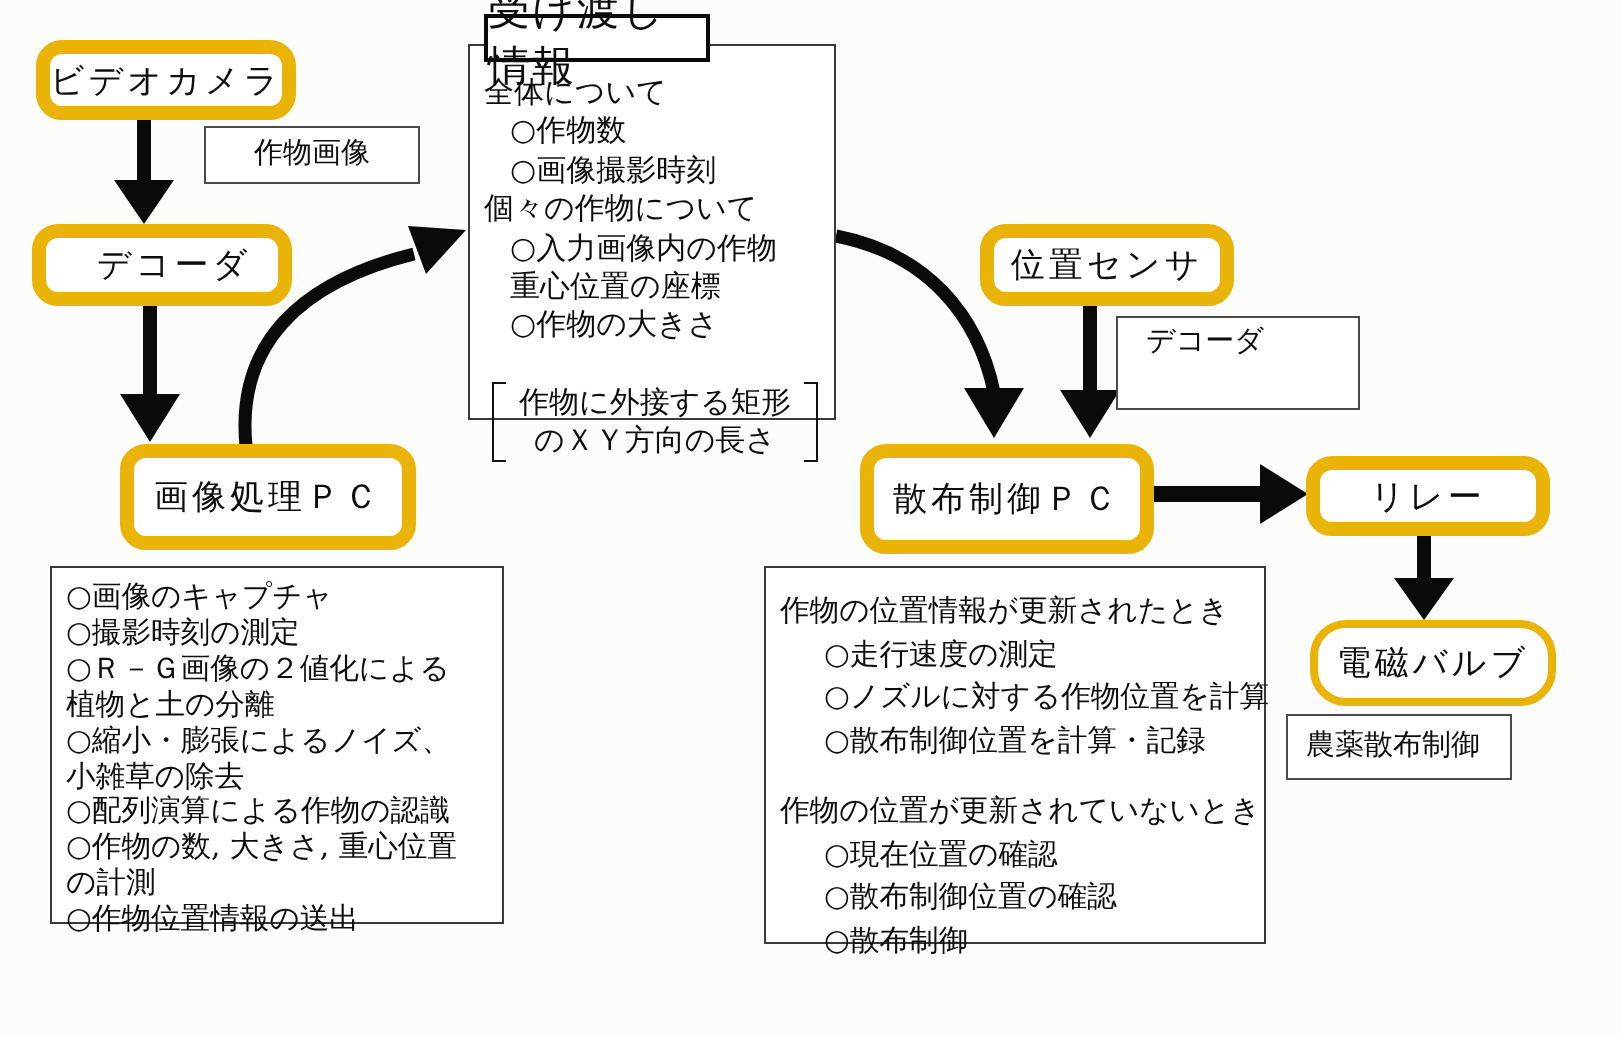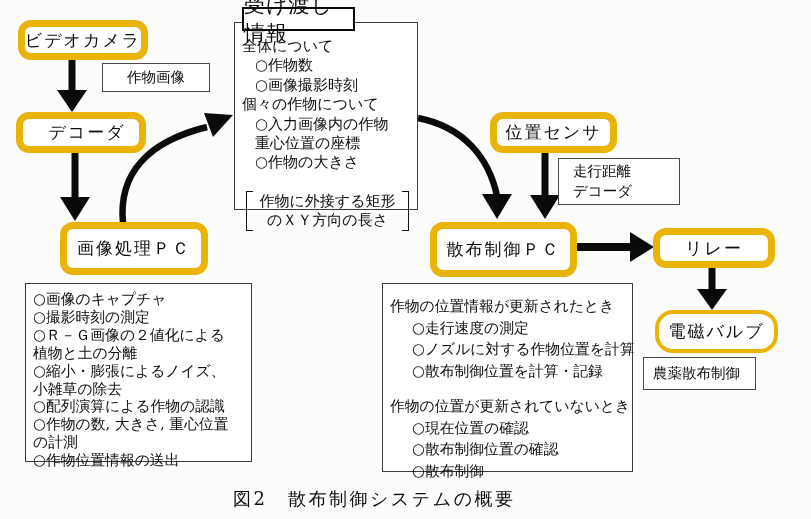--- a/index.html
+++ b/index.html
@@ -119,21 +119,20 @@
 
   <div class="node" style="left:653px;top:228px;width:122px;height:40px;">リレー</div>
 
   <div class="node" style="left:490px;top:112px;width:127px;height:41px;">位置センサ</div>
 
   <div class="node thick" style="left:655px;top:310px;width:123px;height:43px;">電磁バルブ</div>
 
   <div class="tag" style="left:102px;top:63px;width:108px;height:29px;display:flex;align-items:center;justify-content:center;">作物画像</div>
 
   <div class="tag" style="left:558px;top:158px;width:122px;height:47px;padding:3px 0 0 14px;">
-    <div class="ln">走行距離</div>
     <div class="ln">デコーダ</div>
   </div>
 
   <div class="tag" style="left:643px;top:357px;width:113px;height:33px;display:flex;align-items:center;padding-left:9px;">農薬散布制御</div>
 
   <div id="info-title">受け渡し情報</div>
   <div class="panel" id="info-box">
     <div class="ln">全体について</div>
     <div class="ln ind">○作物数</div>
     <div class="ln ind">○画像撮影時刻</div>
@@ -169,15 +168,14 @@
     <div class="ln ind">○走行速度の測定</div>
     <div class="ln ind">○ノズルに対する作物位置を計算</div>
     <div class="ln ind">○散布制御位置を計算・記録</div>
     <div class="gap"></div>
     <div class="ln">作物の位置が更新されていないとき</div>
     <div class="ln ind">○現在位置の確認</div>
     <div class="ln ind">○散布制御位置の確認</div>
     <div class="ln ind">○散布制御</div>
   </div>
 
-  <div id="caption">図2　散布制御システムの概要</div>
 
 </div>
 
 </body></html>

